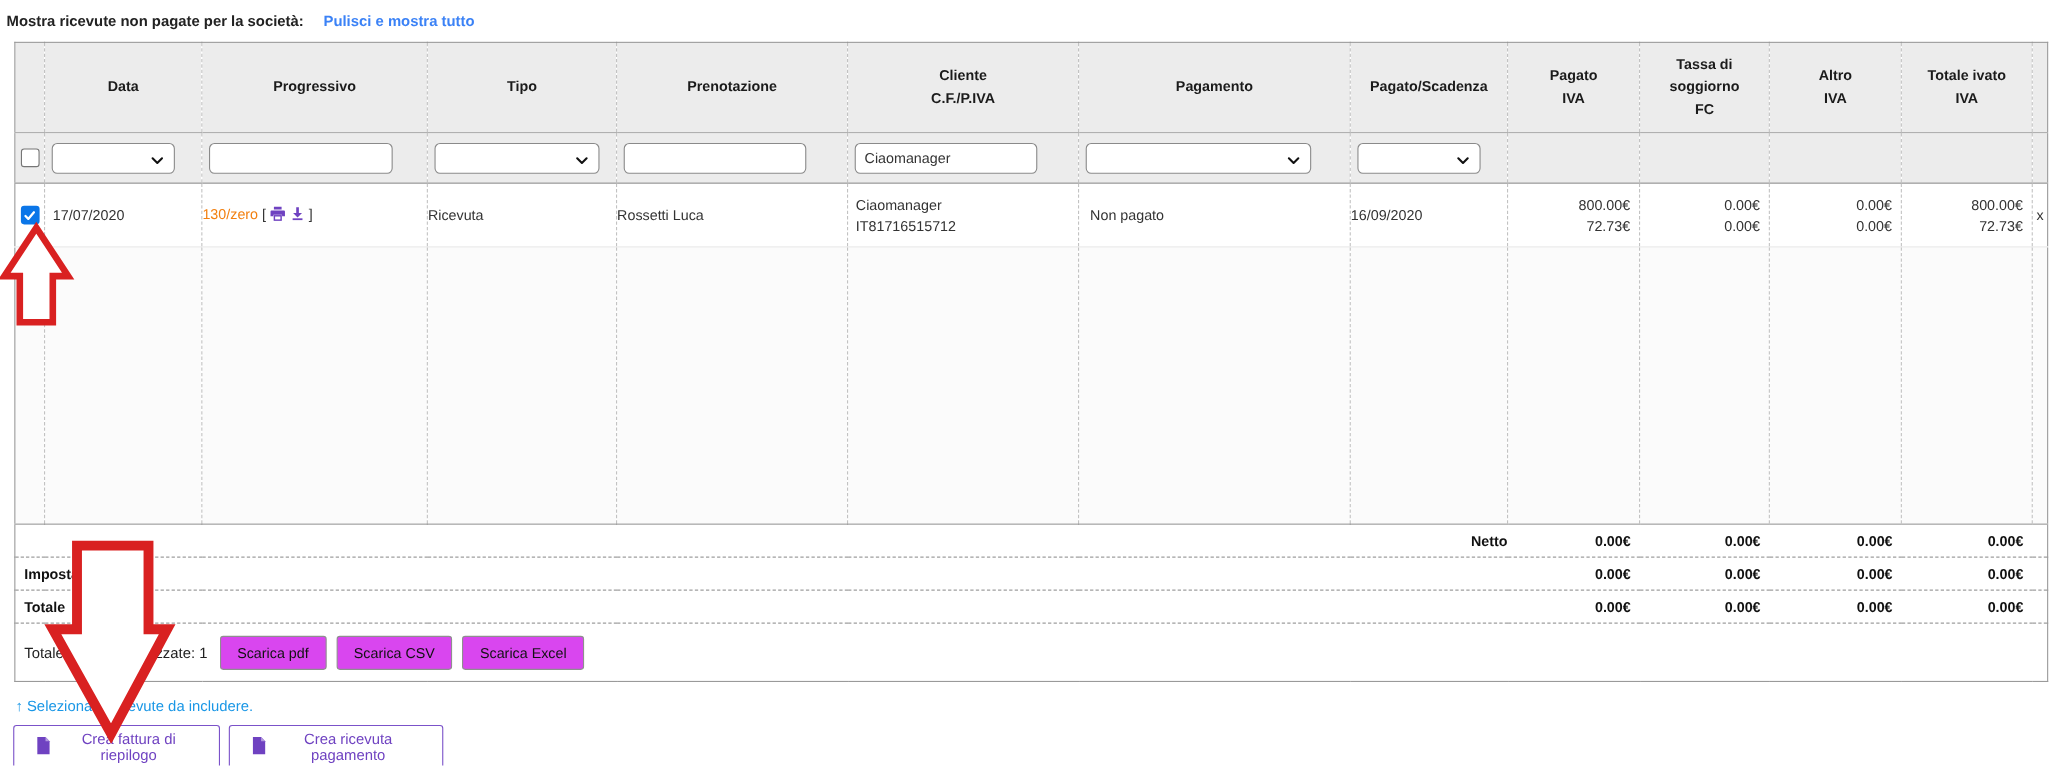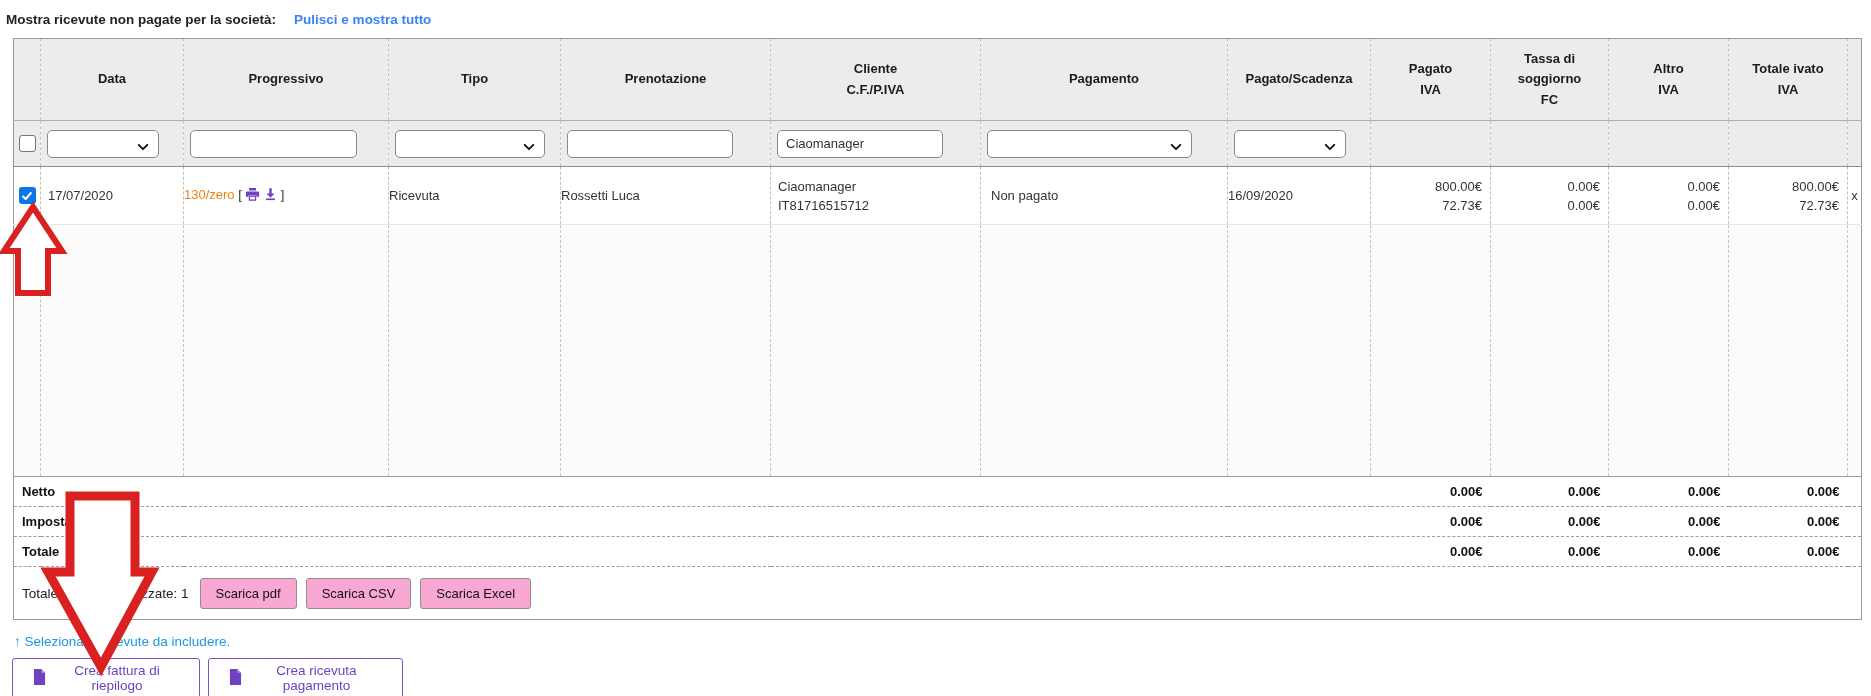--- a/index.html
+++ b/index.html
@@ -24,28 +24,28 @@
   tr.hdr th { font-size:13px; font-weight:bold; color:#1b1b1b; text-align:center;
     white-space:pre-line; line-height:1.55; border-bottom:1px solid #b0b0b0; }
   tr.flt { height:46px; background:#ececec; }
   tr.flt td { border-bottom:1px solid #8f8f8f; }
   .vline { border-left:1px dashed #c2c2c2; }
   tr.row { height:58px; background:#fff; }
   tr.row td { font-size:13px; color:#333; border-bottom:1px solid #e7e7e7; }
   tr.void { height:252px; background:#fbfbfb; }
   tr.sum { background:#fff; }
   tr.sum td { border-bottom:1px dashed #9e9e9e; font-size:13px; }
-  tr.sum.first td { border-top:1px solid #9a9a9a; }
+  tr.sum.first td { border-top:1px solid #9a9a9a;text-align:right; }
   tr.sum { height:30px; }
   .sum-label { font-weight:bold; padding-left:8px; color:#111; }
   .sum-val { font-weight:bold; text-align:right; padding-right:8px; color:#111; }
   tr.records { height:53px; }
   .records-bar { display:flex; align-items:center; padding-left:8px; gap:9px; }
   .records-text { font-size:13.5px; color:#222; margin-right:2px; }
-  .export-btn { font-size:13px; color:#111; background:#f9a8d4; border:1px solid #8f8f8f;
+  .export-btn { font-size:13px; color:#111; background:#d946ef; border:1px solid #8f8f8f;
     border-radius:3px; padding:7px 15px; cursor:pointer; font-family:inherit; }
 
   
   .cell-left { text-align:left; padding-left:7px; }
   .cell-center { text-align:left; }
   .cell-right { text-align:right; padding-right:8px; }
   .two-line { line-height:19px; }
   .orange { color:#f28011; }
   .del-x { color:#ff4d4d; font-size:12px; text-align:center; cursor:pointer; }
 

